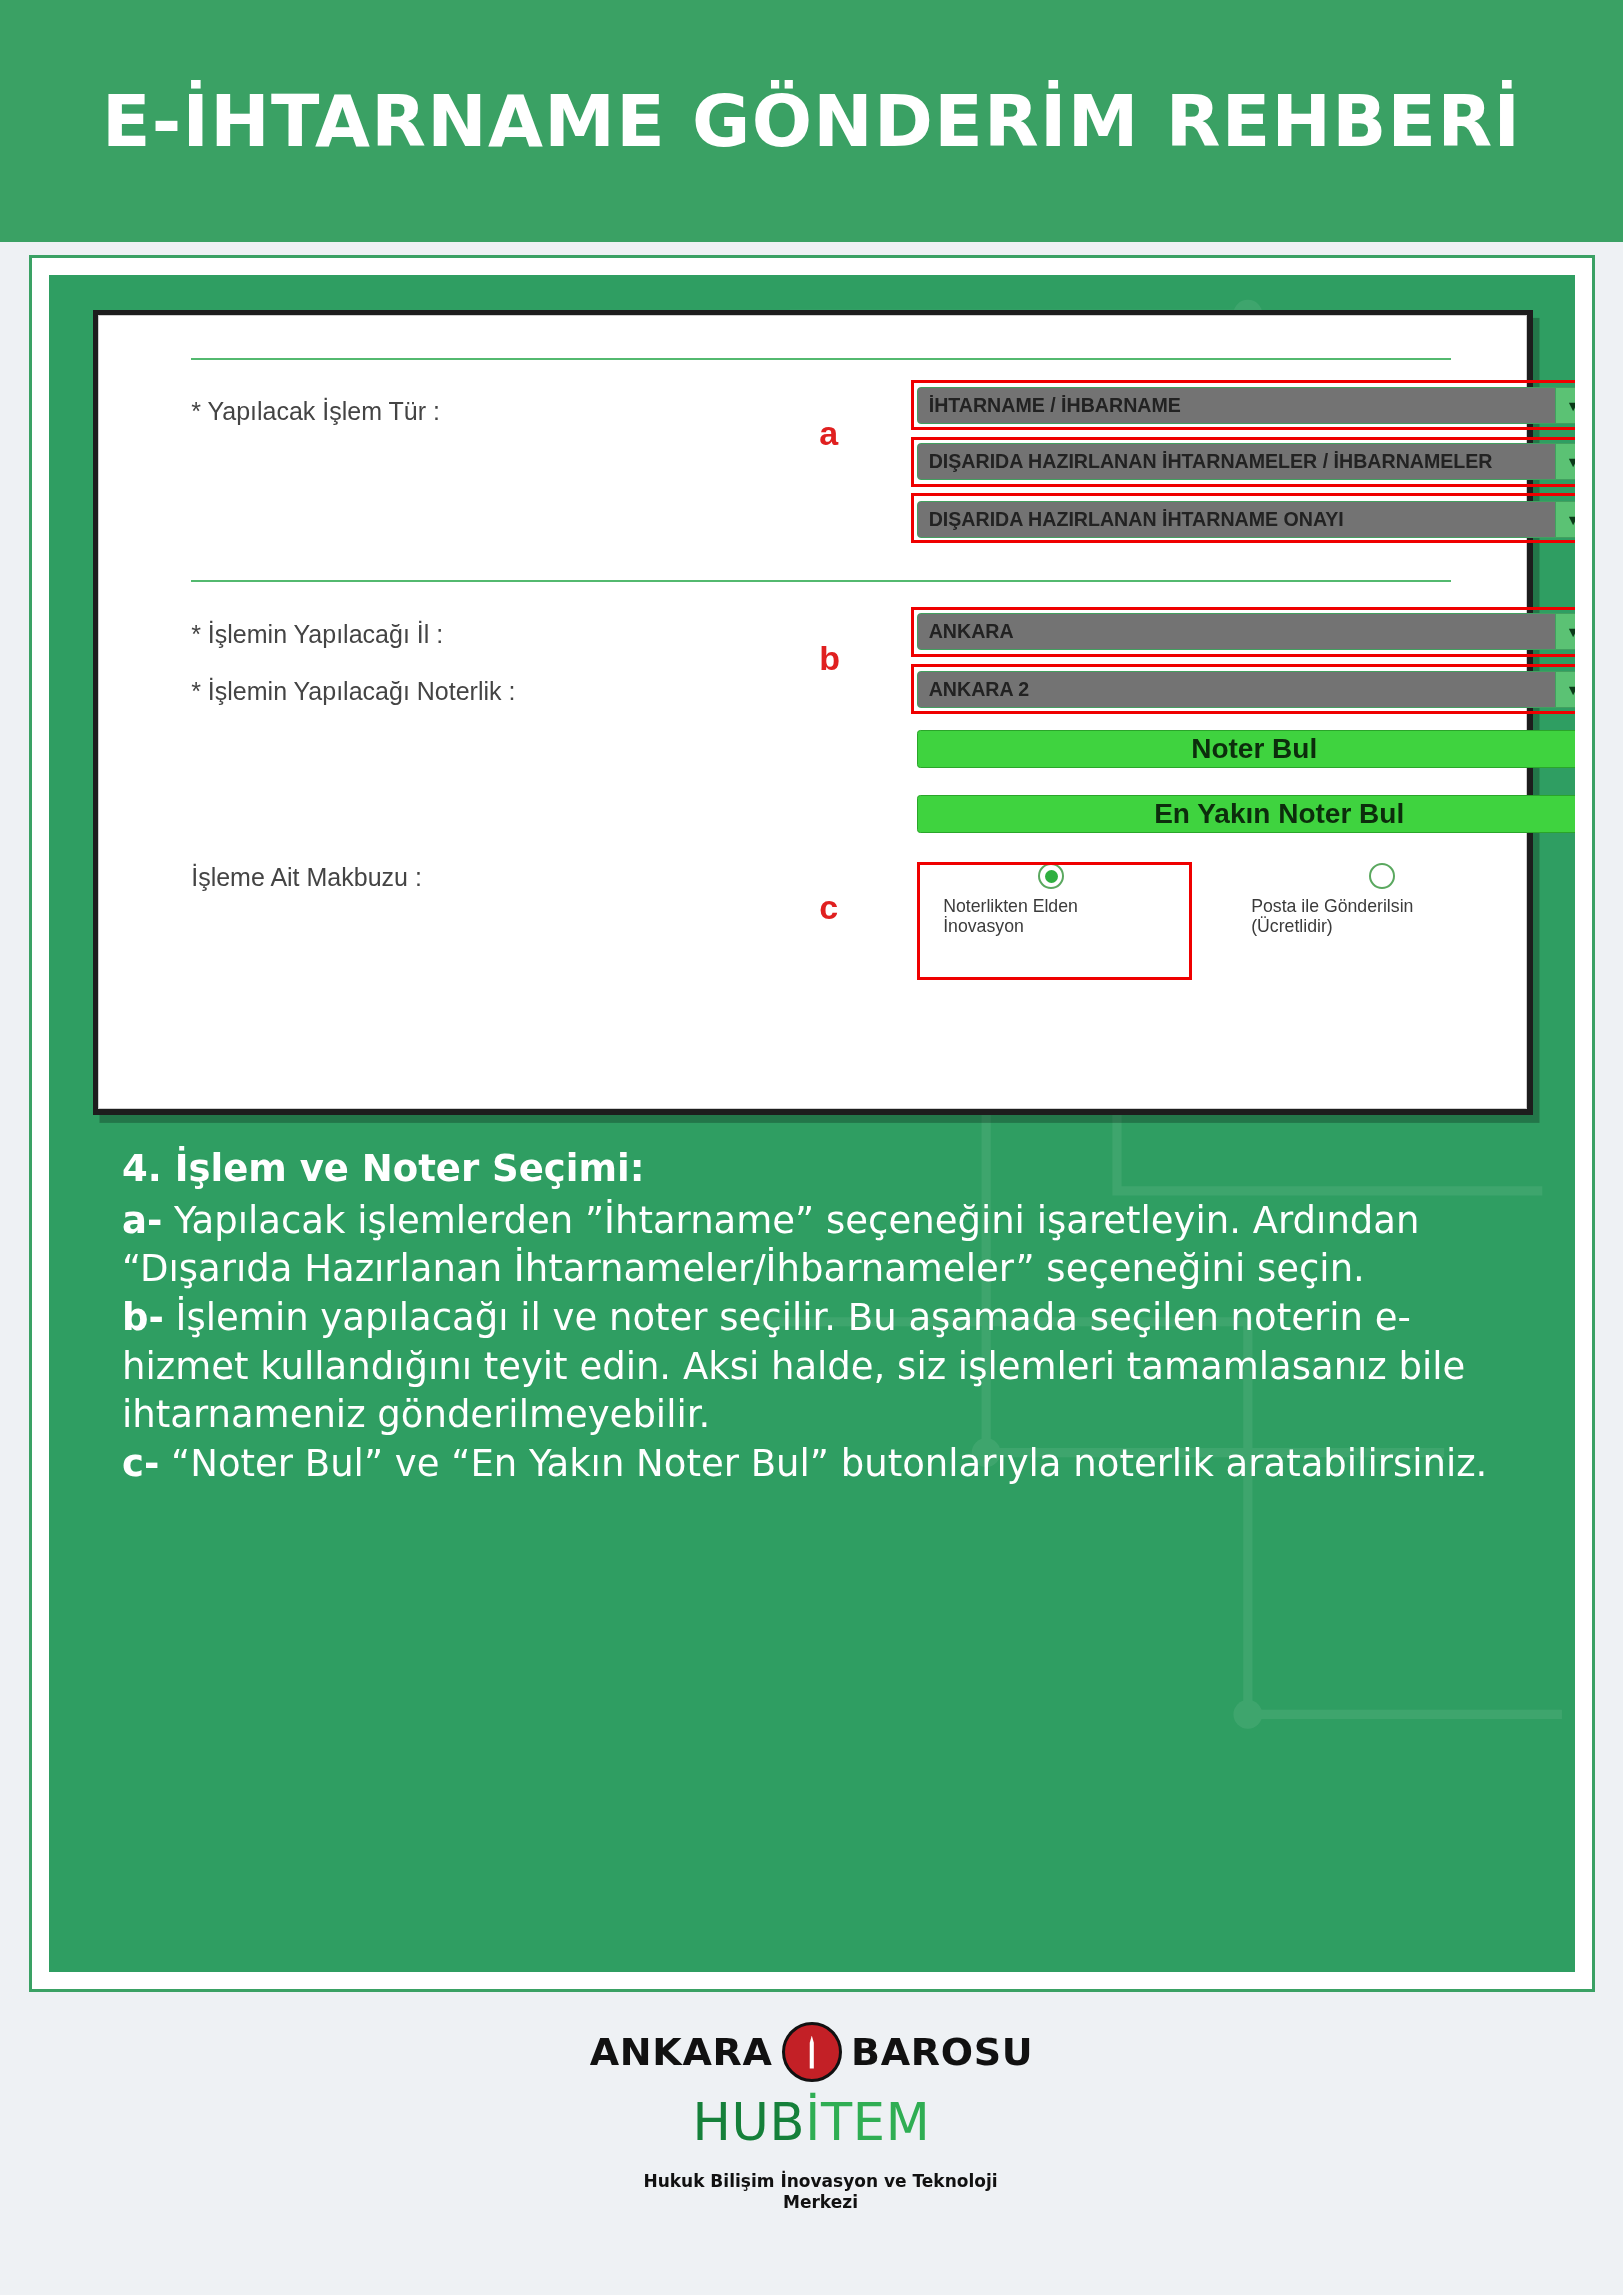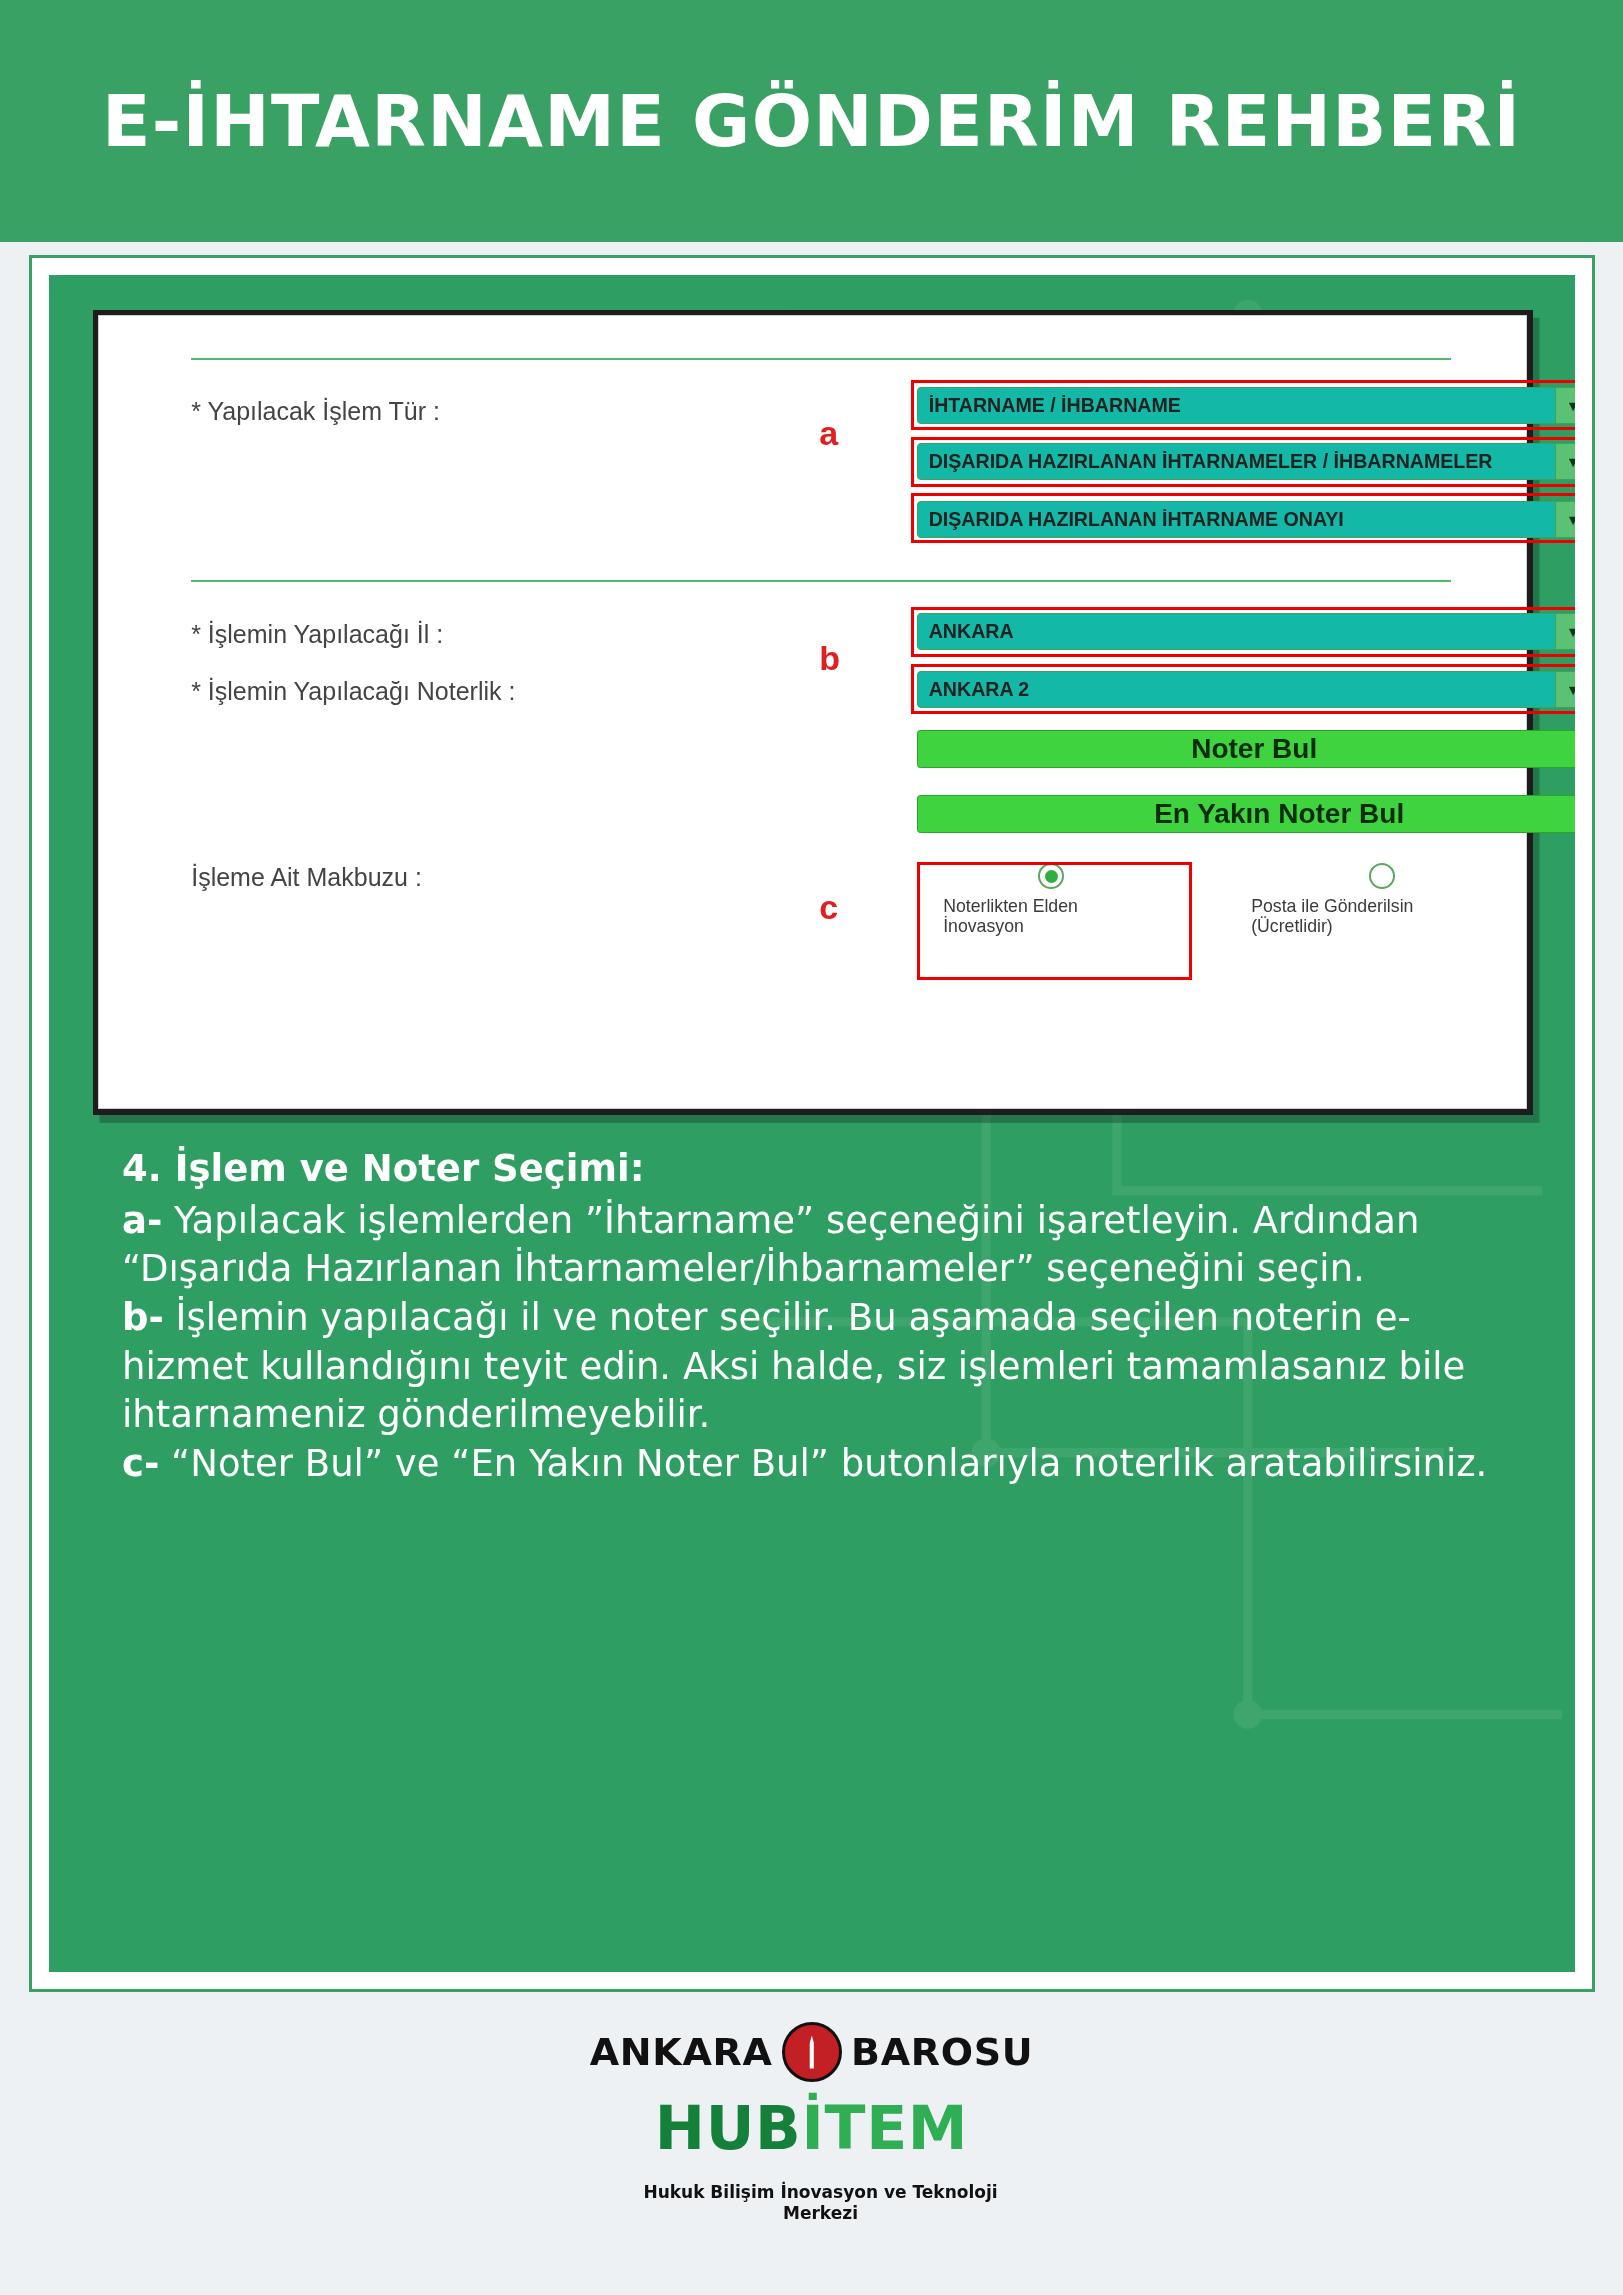--- a/index.html
+++ b/index.html
@@ -100,21 +100,21 @@
     color: #e02020;
     font-weight: bold;
     font-size: 34px;
     font-family: "Liberation Sans", sans-serif;
   }
 
   
   .sel {
     position: absolute;
     height: 37px;
-    background: #14b8a6;
+    background: #737373;
     border: 1.3px solid #42a05f;
     border-radius: 3.9px;
     display: flex;
     align-items: center;
     overflow: hidden;
   }
   .sel .txt {
     flex: 1;
     padding-left: 10.5px;
     font-size: 19.6px;
@@ -226,22 +226,22 @@
   .ab-seal::after {
     content:"";
     position:absolute; left:50%; top:50%;
     width: 17px; height: 33px;
     margin:-16.4px 0 0 -8.5px;
     background:#fff;
     clip-path: polygon(50% 0, 62% 22%, 62% 100%, 38% 100%, 38% 22%);
   }
   .hubitem {
     margin-top: 10.5px;
-    font-size: 60px;
-    font-weight: bold;
+    font-size: 51px;
+    font-weight: normal;
     color: #2fae53;
     letter-spacing: 0.7px;
     font-family: "DejaVu Sans", sans-serif;
   }
   .hubitem .dark { color: #15803a; }
   .hub-sub {
     margin-top: 19px;
     font-size: 17px;
     font-weight: bold;
     color: #111;

